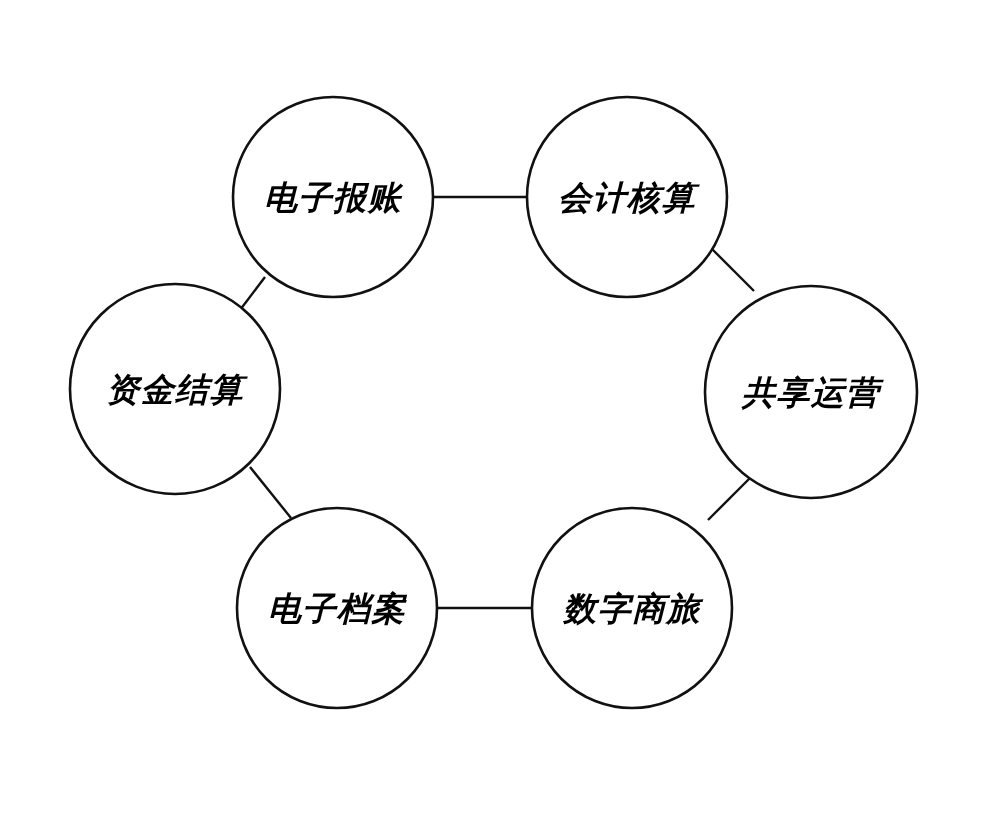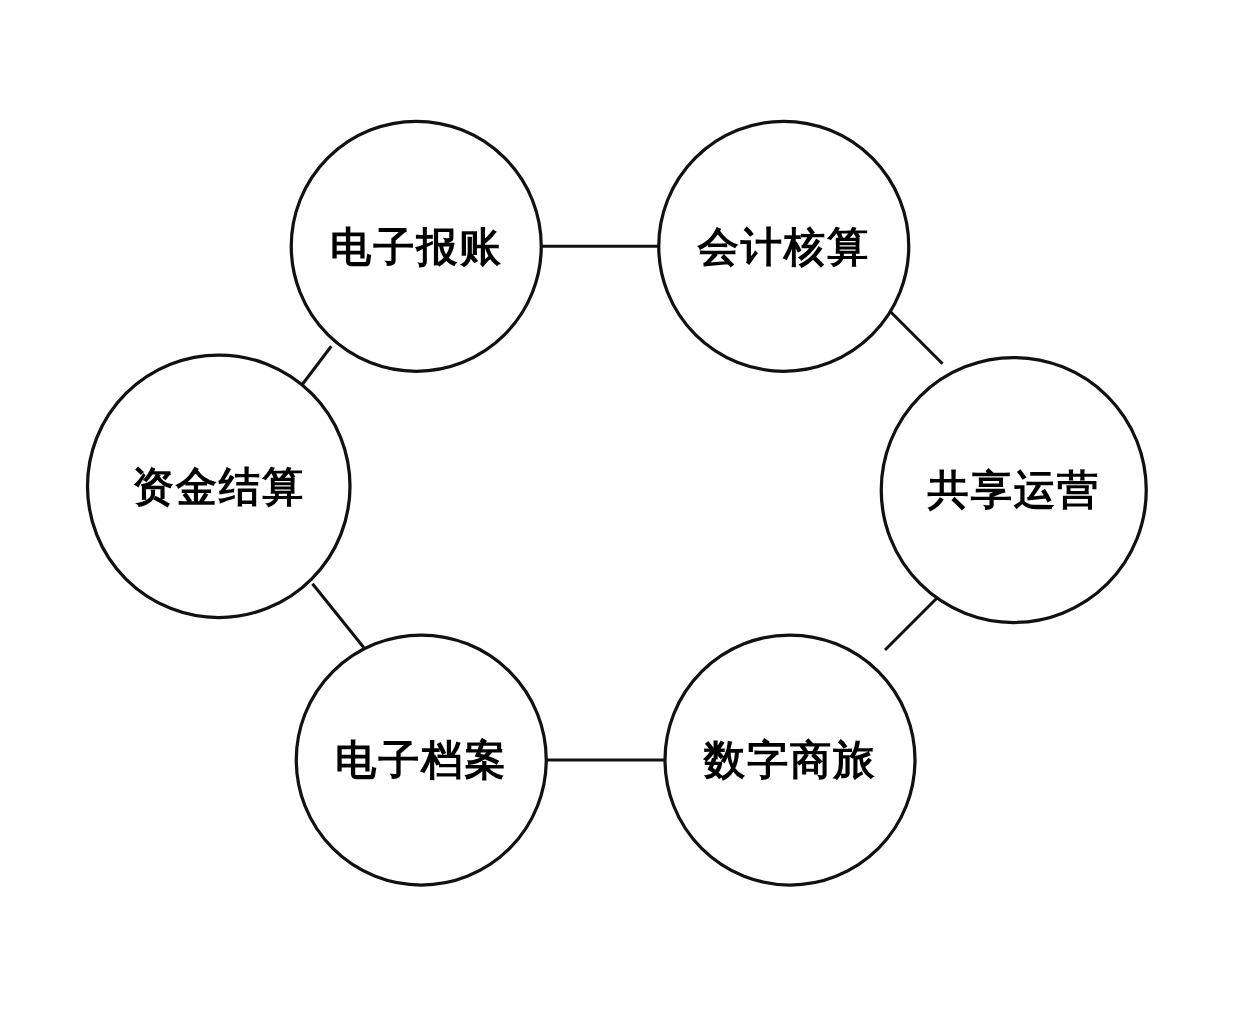--- a/index.html
+++ b/index.html
@@ -11,20 +11,21 @@
     width: 990px;
     height: 814px;
     overflow: hidden;
     font-family: "DejaVu Serif", serif;
   }
   #diagram-root {
     position: relative;
     width: 990px;
     height: 814px;
     background: #ffffff;
+    font-style: italic;
   }
   #diagram-svg {
     display: block;
     width: 990px;
     height: 814px;
   }
   .node-circle {
     fill: #ffffff;
     stroke: #111111;
     stroke-width: 2.6;

